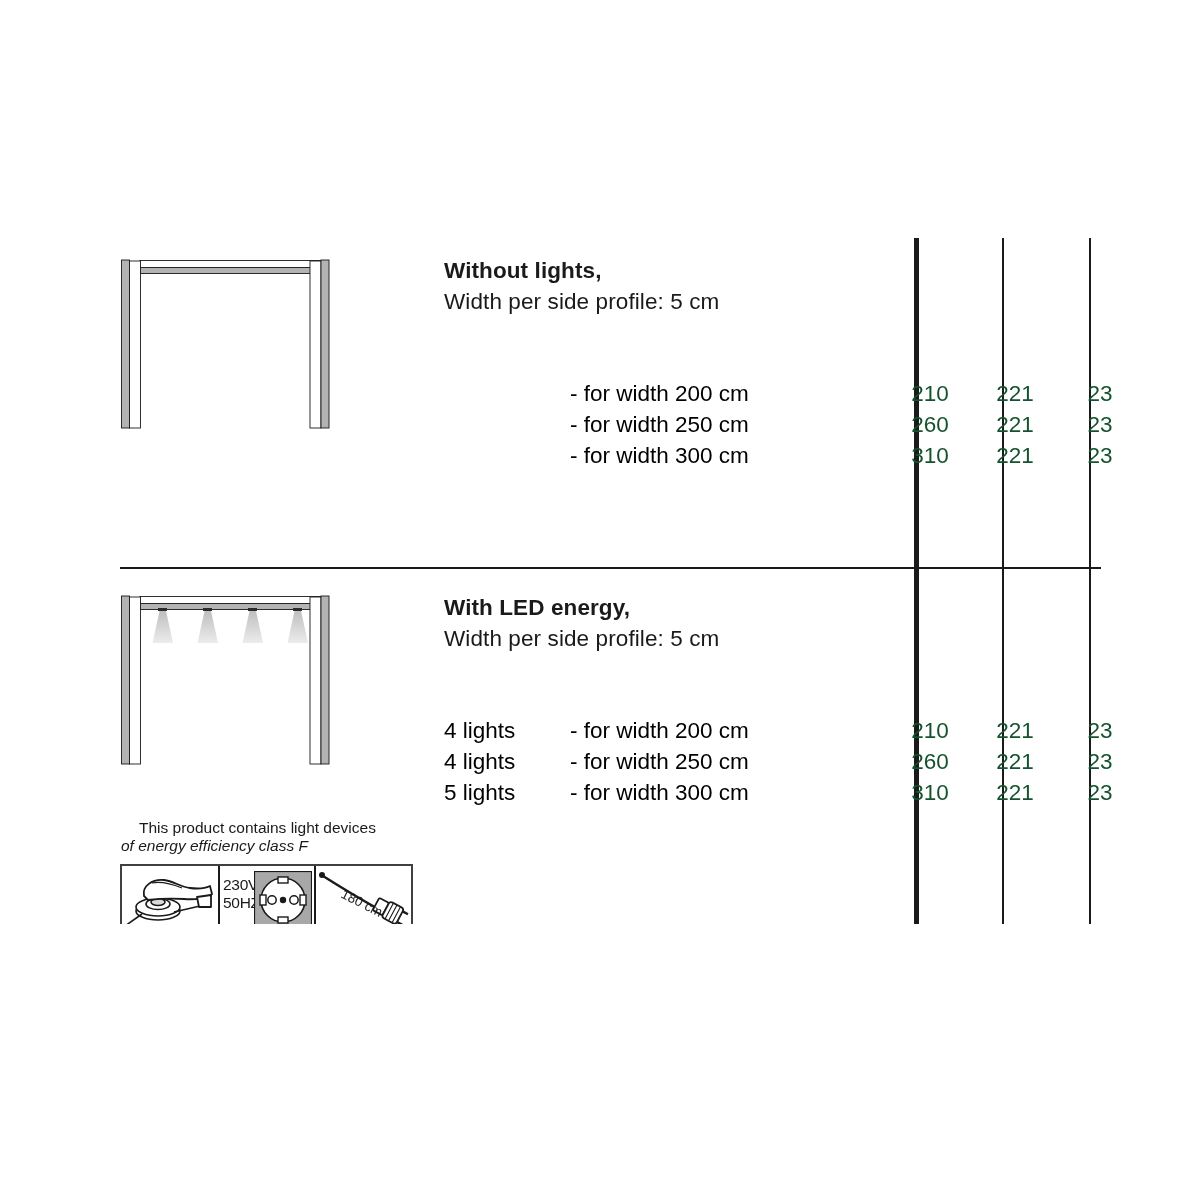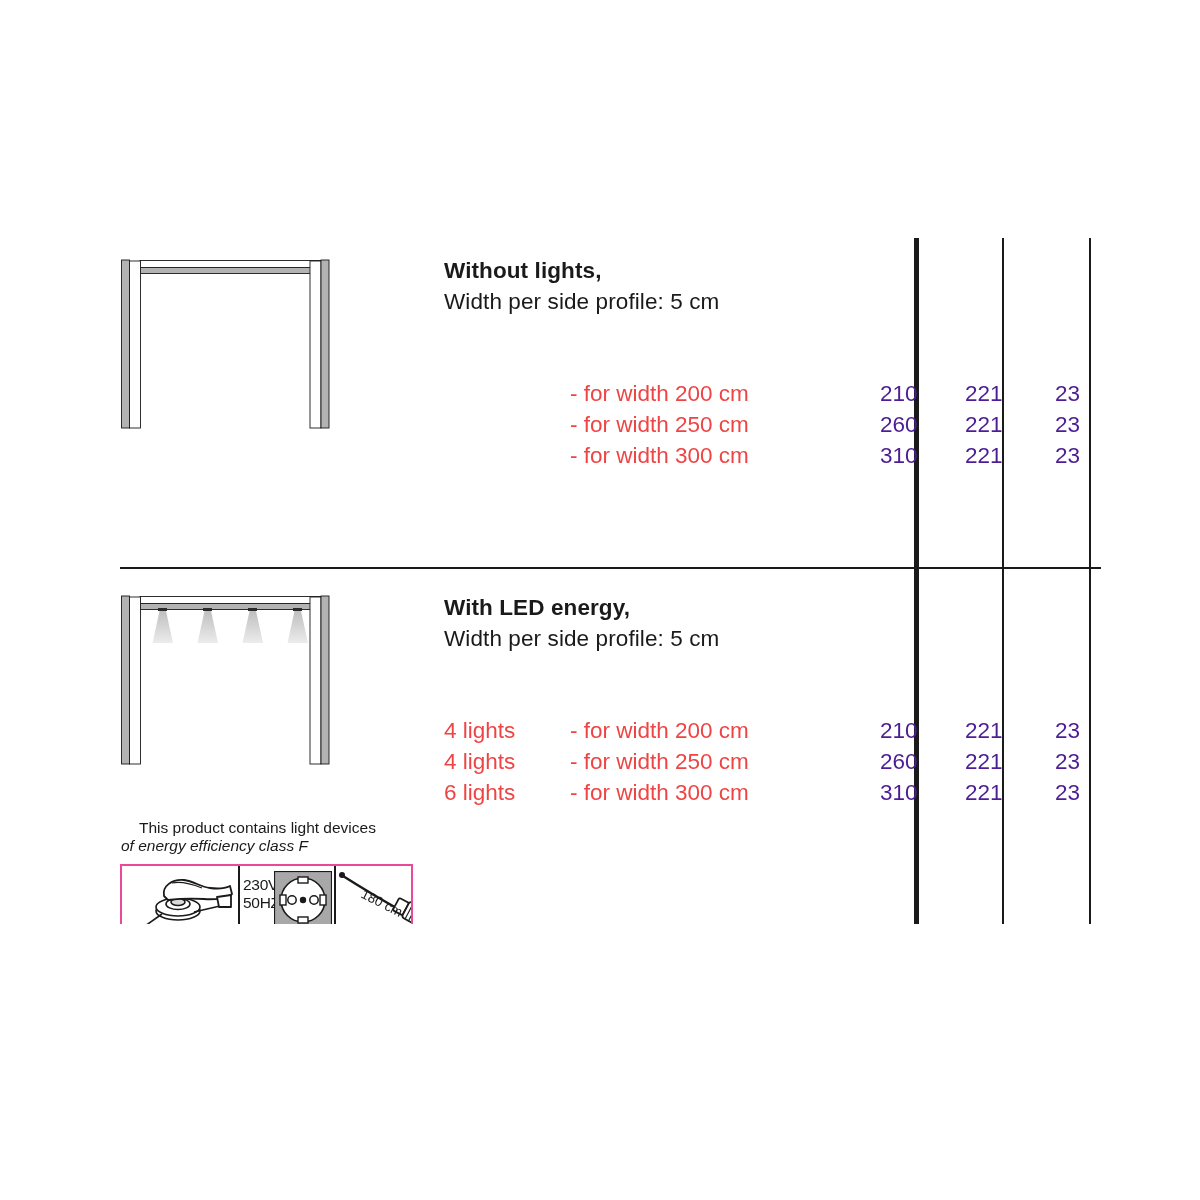--- a/index.html
+++ b/index.html
@@ -51,50 +51,49 @@
     font-weight: normal;
     letter-spacing: 0.1px;
     white-space: nowrap;
     color: #1a1a1a;
   }
 
   .rowtext {
     position: absolute;
     font-size: 22.5px;
     white-space: nowrap;
-    color: #ef4444;
+    color: #000000;
   }
   .num {
     position: absolute;
     font-size: 22.5px;
     white-space: nowrap;
-    text-align: left;
-    color: #4c1d95;
+    text-align: center;
+    color: #14532d;
   }
 
   
   .energy-note {
     position: absolute;
     font-size: 15.5px;
     line-height: 18.5px;
     white-space: nowrap;
     color: #1a1a1a;
   }
 
   
   .icon-strip {
     position: absolute;
     left: 120px;
     top: 864px;
     width: 293px;
     height: 70px;
-    border: 2px solid #ec4899;
+    border: 2px solid #404040;
     box-sizing: border-box;
     display: flex;
-    padding-left: 20px;
   }
   .icon-cell {
     position: relative;
     height: 100%;
     box-sizing: border-box;
     overflow: hidden;
   }
   .icon-cell.c1 { width: 98px; border-right: 2px solid #1a1a1a; }
   .icon-cell.c2 { width: 96px; border-right: 2px solid #1a1a1a; }
   .icon-cell.c3 { flex: 1; }
@@ -196,21 +195,21 @@
   <div class="num" style="left:880px; top:718px; width:100px;">210</div>
   <div class="num" style="left:965px; top:718px; width:100px;">221</div>
   <div class="num" style="left:1055px; top:718px; width:90px;">23</div>
 
   <div class="rowtext" style="left:444px; top:749px;">4 lights</div>
   <div class="rowtext" style="left:570px; top:749px;">- for width 250 cm</div>
   <div class="num" style="left:880px; top:749px; width:100px;">260</div>
   <div class="num" style="left:965px; top:749px; width:100px;">221</div>
   <div class="num" style="left:1055px; top:749px; width:90px;">23</div>
 
-  <div class="rowtext" style="left:444px; top:780px;">6 lights</div>
+  <div class="rowtext" style="left:444px; top:780px;">5 lights</div>
   <div class="rowtext" style="left:570px; top:780px;">- for width 300 cm</div>
   <div class="num" style="left:880px; top:780px; width:100px;">310</div>
   <div class="num" style="left:965px; top:780px; width:100px;">221</div>
   <div class="num" style="left:1055px; top:780px; width:90px;">23</div>
 
   <div class="energy-note" style="left:139px; top:819px;">This product contains light devices</div>
   <div class="energy-note" style="left:121px; top:837px;font-style:italic;">of energy efficiency class  F</div>
 
   <div class="icon-strip">
 

